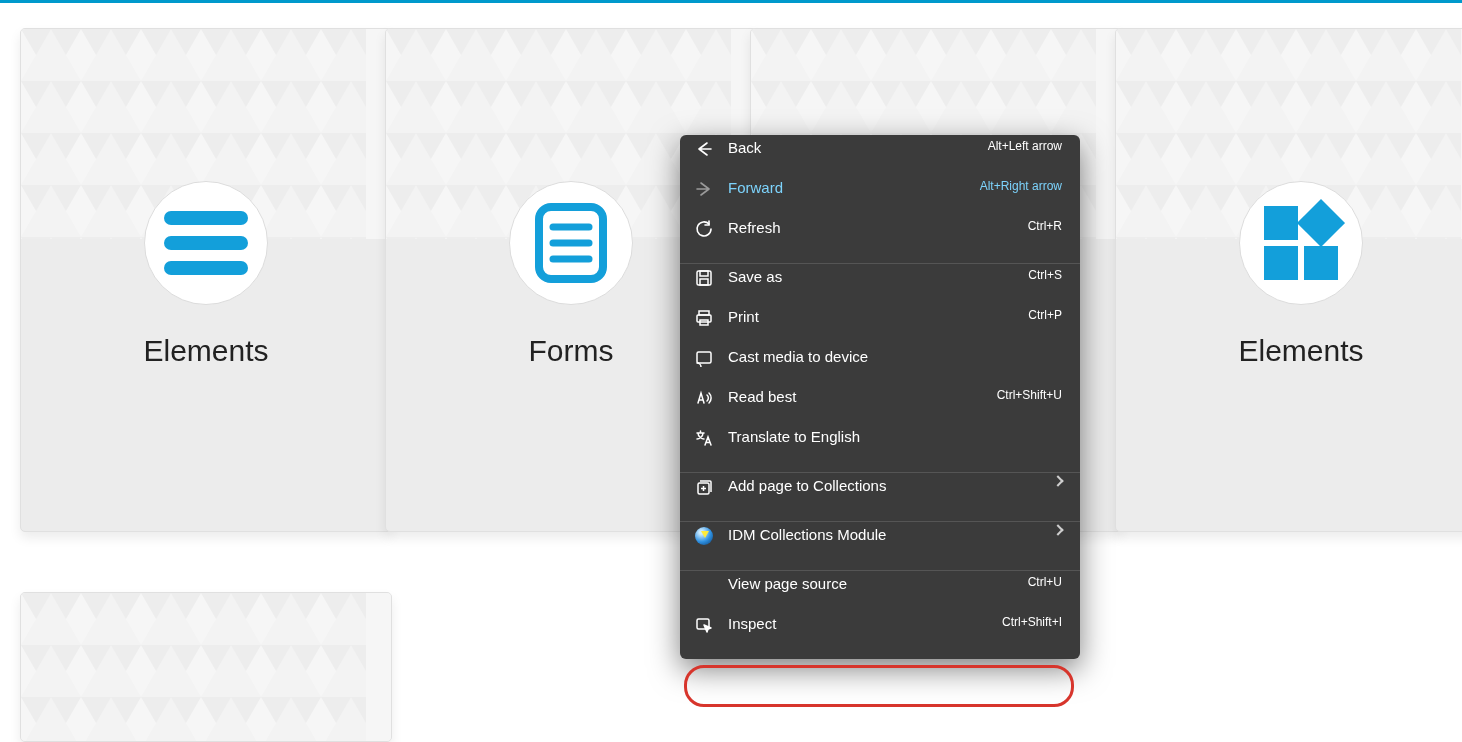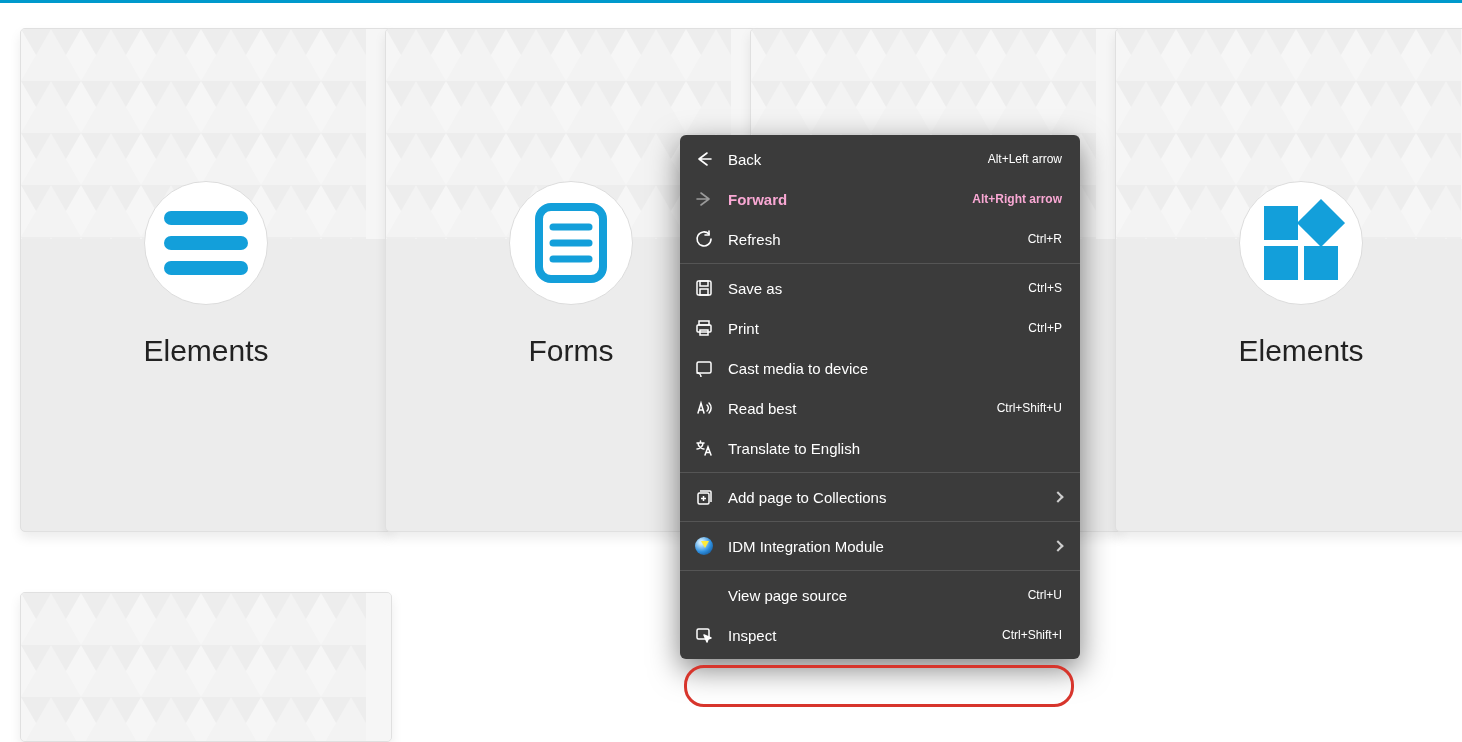--- a/index.html
+++ b/index.html
@@ -84,27 +84,26 @@
     background: #3b3b3b;
     color: #ffffff;
     border-radius: 6px;
     box-shadow: 0 10px 30px rgba(0,0,0,0.5);
     padding: 4px 0;
     font-size: 15px;
     z-index: 50;
   }
   .menu-item {
     display: flex;
-    align-items: center;
     height: 40px;
     padding: 0 18px 0 14px;
     cursor: pointer;
     position: relative;
   }
-  .menu-item.disabled { color: #f9a8d4; cursor: default; font-weight: bold; }
+  .menu-item.disabled { color: #7dd3fc; cursor: default; }
   .menu-icon {
     width: 20px;
     height: 20px;
     flex: 0 0 20px;
     margin-right: 14px;
     display: flex;
     align-items: center;
     justify-content: center;
   }
   .menu-label { flex: 1 1 auto; }
@@ -347,21 +346,21 @@
     <span class="menu-arrow"></span>
   </div>
 
   <div class="menu-sep"></div>
 
 
   <div class="menu-item">
     <span class="menu-icon">
         <span class="idm-icon"></span>
       </span>
-    <span class="menu-label">IDM Integration Module</span>
+    <span class="menu-label">IDM Collections Module</span>
     <span class="menu-arrow"></span>
   </div>
 
   <div class="menu-sep"></div>
 
   <div class="menu-item">
     <span class="menu-icon"></span>
     <span class="menu-label">View page source</span>
     <span class="menu-shortcut">Ctrl+U</span>
   </div>

